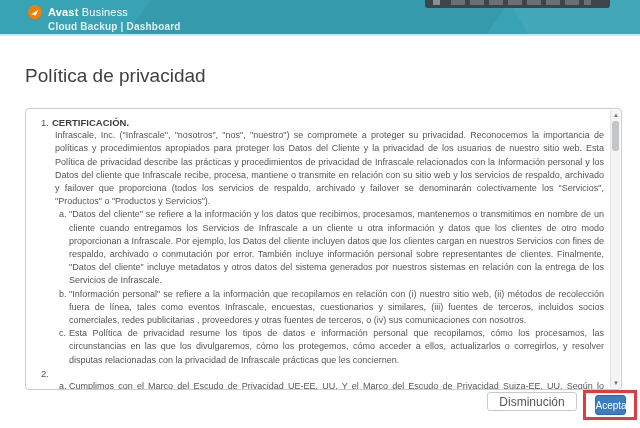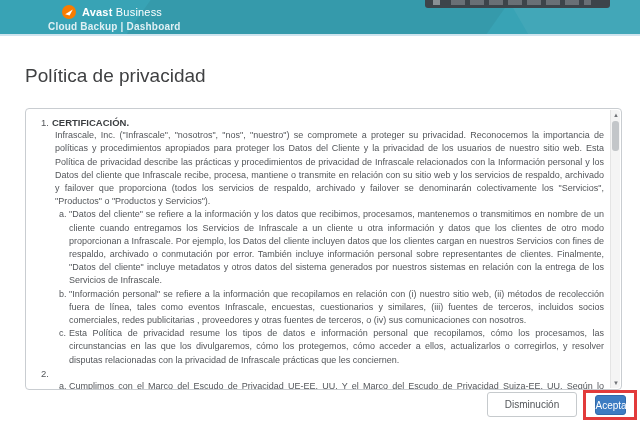--- a/index.html
+++ b/index.html
@@ -7,21 +7,21 @@
               font-family:"Liberation Sans", sans-serif; }
   .stage { position:relative; width:640px; height:428px; background:#fff; overflow:hidden; }
 
   
   .header { position:absolute; left:0; top:0; width:640px; height:36px;
             background:#38a3b5; border-bottom:2px solid #cfe4ee; overflow:hidden; }
   .header .poly1 { position:absolute; left:140px; top:-20px; width:360px; height:70px;
                    background:rgba(0,0,0,0.05); transform:skewX(-35deg); }
   .poly2 { position:absolute; left:520px; top:-10px; width:200px; height:60px;
            background:rgba(255,255,255,0.05); transform:skewX(30deg); }
-  .brand-row { position:absolute; left:28px; top:5px; display:flex; align-items:center;margin-left:34px; }
+  .brand-row { position:absolute; left:28px; top:5px; display:flex; align-items:center; }
   .logo { width:14px; height:14px; margin-right:6px; display:inline-block; }
   .brand { color:#fff; font-size:11px; letter-spacing:0.2px; }
   .brand b { font-weight:700; }
   .app-subtitle { position:absolute; left:48px; top:21px; color:#dff0f4;
                   font-size:10px; font-weight:700; letter-spacing:0.2px;text-align:center; }
   .truncated-tooltip { position:absolute; left:425px; top:-4px; width:185px; height:12px;
                        background:#3d444a; border-radius:0 0 3px 3px; overflow:hidden; }
   .truncated-tooltip .smudge { position:absolute; left:26px; top:4px; width:140px; height:5px;
       background:repeating-linear-gradient(90deg,#8d9399 0 14px, transparent 14px 19px);
       opacity:.55; }
@@ -50,23 +50,23 @@
   .scrollbar { position:absolute; right:1px; top:1px; width:10px; height:278px;
                background:#f4f4f4; border-left:1px solid #e4e4e4; border-radius:0 3px 3px 0; }
   .sb-arrow { position:absolute; left:0; width:10px; height:10px; font-size:6px;
               color:#6f7276; text-align:center; line-height:10px; }
   .sb-up { top:0; }
   .sb-down { bottom:0; }
   .sb-thumb { position:absolute; left:1px; top:11px; width:7px; height:30px;
               background:#c3c6c9; border-radius:3px; }
 
   
-  .btn-decline { position:absolute; left:487px; top:392px; width:90px; height:25px;
+  .btn-decline { position:absolute; left:487px; top:392px; width:90px; height:19px;
                  background:#fff; border:1px solid #c6cacd; border-radius:3px;
-                 font-size:10px; color:#53565a; font-family:"Liberation Sans",sans-serif; cursor:pointer; }
+                 font-size:12px; color:#53565a; font-family:"Liberation Sans",sans-serif; cursor:pointer; }
   .annotation { position:absolute; left:583px; top:390px; width:54px; height:30px;
                 border:3px solid #e23b3b; display:flex; align-items:center; justify-content:center; }
   .btn-accept { width:31px; height:20px; background:#3c7cc2; border:1px solid #316aa9;
                 border-radius:3px; font-size:10px; color:#fff;
                 font-family:"Liberation Sans",sans-serif; cursor:pointer; }
 </style>
 </head>
 <body>
 
 <div class="stage">

